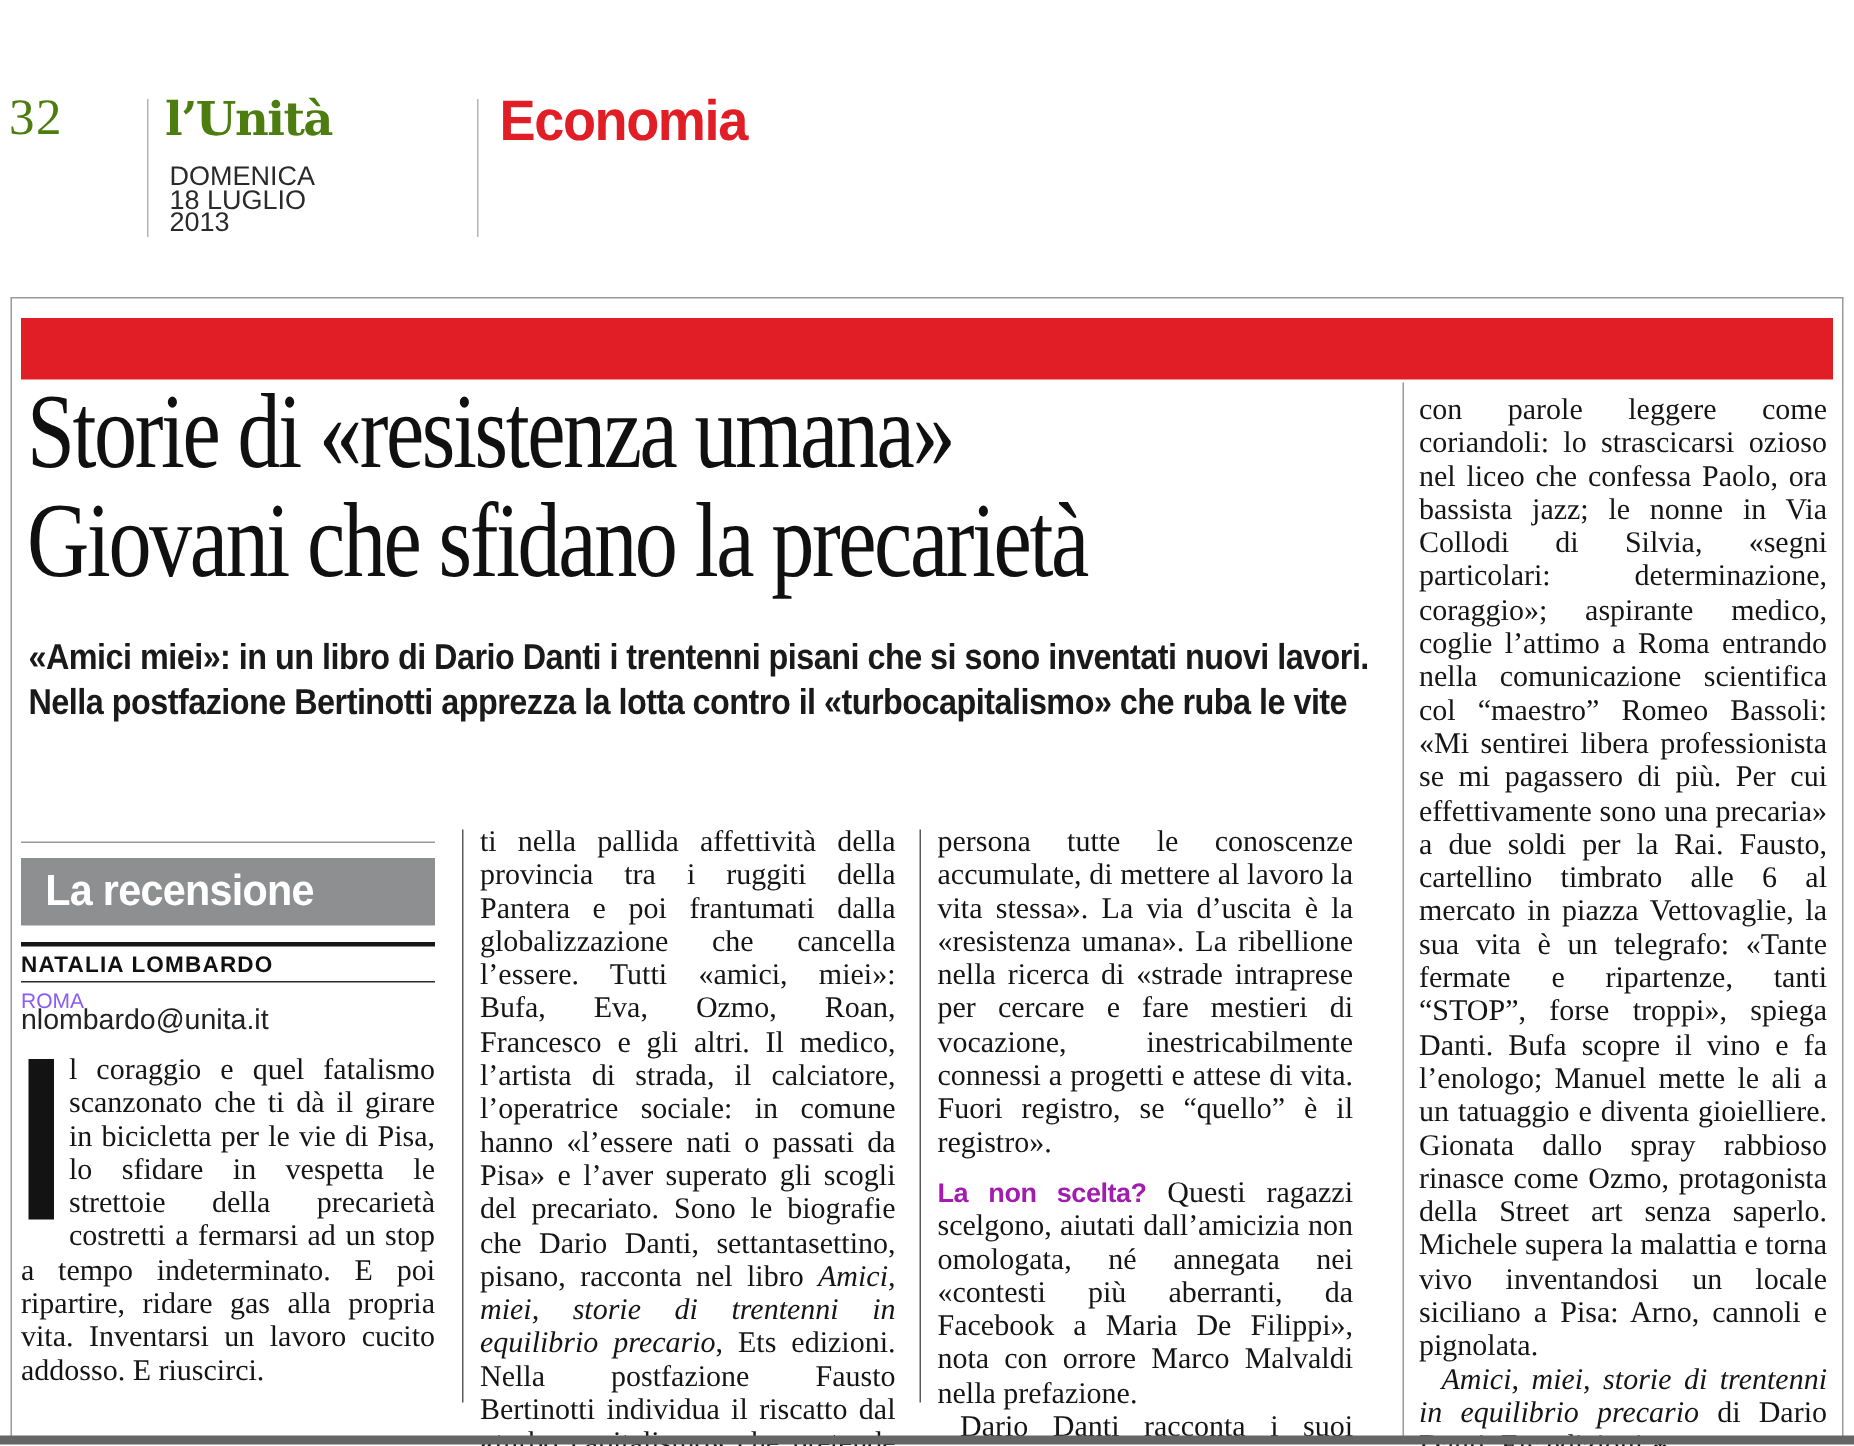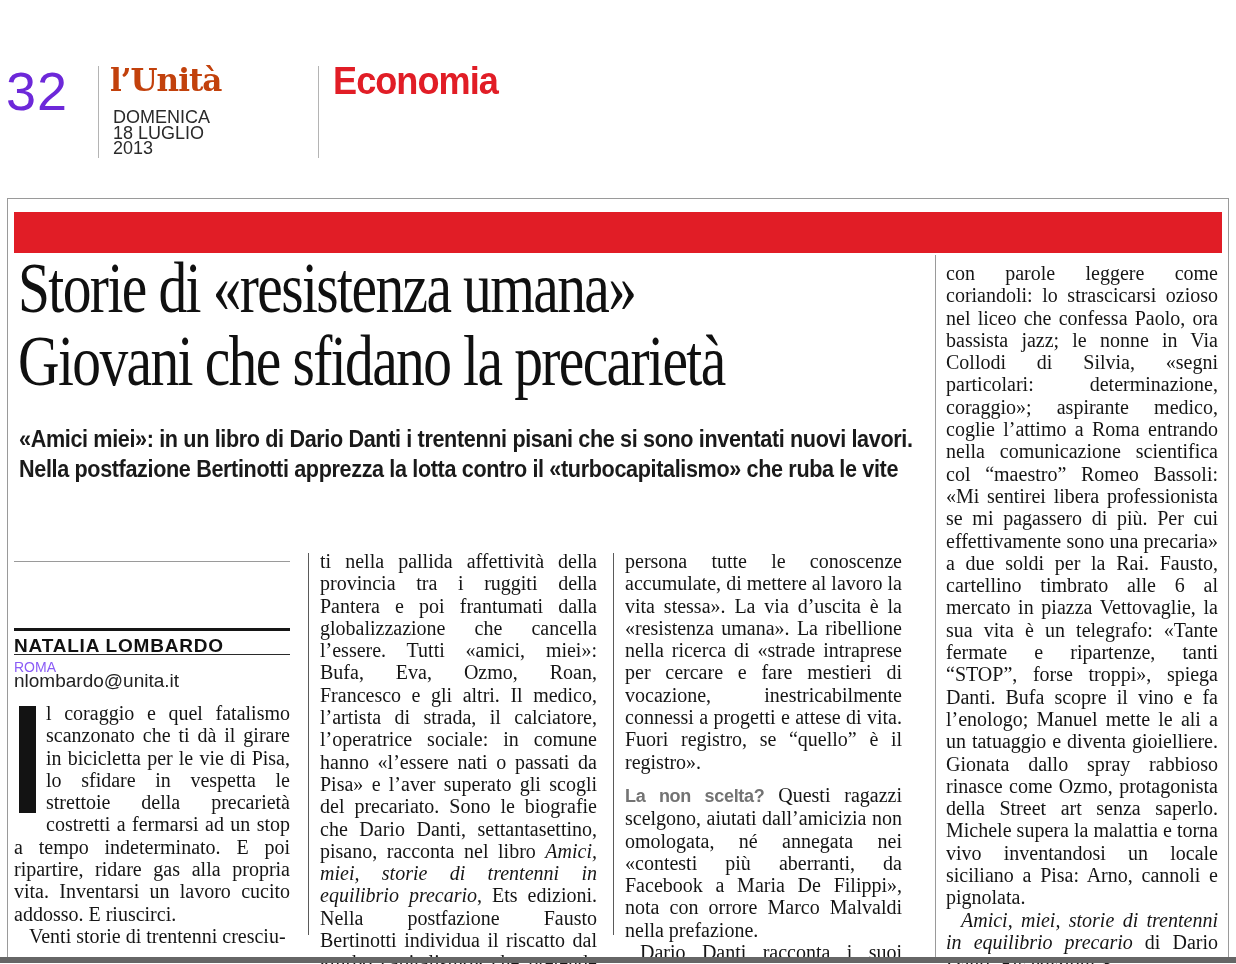--- a/index.html
+++ b/index.html
@@ -4,27 +4,27 @@
 <style>
   html,body { margin:0; padding:0; background:#ffffff; }
   .page {
     position:relative; width:1236px; height:964px; background:#ffffff;
     font-family:"Liberation Serif", serif; color:#141414; overflow:hidden;
   }
   .abs { position:absolute; }
 
   
   .page-number {
-    left:6px; top:60px; font-family:Liberation Sans, sans-serif;
-    font-size:54px; font-weight:400; color:#6d28d9; letter-spacing:1px;
+    left:6px; top:60px; font-family:Liberation Serif, serif;
+    font-size:34px; font-weight:400; color:#4d7c0f; letter-spacing:1px;
   }
   .hdr-vline { width:1px; background:#b4b4b4; top:66px; height:92px; }
   .logo {
     left:110px; top:62px; font-family:"DejaVu Serif", serif;
-    font-size:31px; font-weight:700; color:#c2410c; letter-spacing:-1px;
+    font-size:31px; font-weight:700; color:#4d7c0f; letter-spacing:-1px;
   }
   .issue-date {
     left:113px; top:110px; font-family:"Liberation Sans", sans-serif;
     font-size:18px; line-height:15.5px; color:#2a2a2a;
   }
   .section-title {
     left:333px; top:60px; font-family:"Liberation Sans", sans-serif;
     font-size:38px; font-weight:700; color:#e11d26; letter-spacing:-1px;
     transform:scaleX(0.95); transform-origin:0 0;
   }
@@ -59,21 +59,21 @@
     display:flex; align-items:center;
   }
   .kicker-label {
     font-family:"Liberation Sans", sans-serif; font-size:29px; font-weight:700;
     color:#ffffff; padding-left:17px; letter-spacing:-0.5px;
     transform:scaleX(0.95); transform-origin:0 0;
   }
   .byline-rule-thick { left:14px; top:628px; width:276px; height:3px; background:#161616; }
   .byline-name {
     left:14px; top:635px; font-family:"Liberation Sans", sans-serif;
-    font-size:19px; font-weight:700; color:#111; letter-spacing:0.8px;
+    font-size:15px; font-weight:700; color:#111; letter-spacing:0.8px;
   }
   .byline-rule-thin { left:14px; top:654px; width:276px; height:1px; background:#2a2a2a; }
   .byline-location {
     left:14px; top:659px; font-family:"Liberation Sans", sans-serif;
     font-size:14px; color:#8b5cf6;
   }
   .byline-email {
     left:14px; top:670px; font-family:"Liberation Sans", sans-serif;
     font-size:19px; color:#222;
   }
@@ -89,21 +89,21 @@
   .col-4 { left:946px; top:262px; width:272px; }
   .body-col p { margin:0; }
   .indent { text-indent:15px; }
   .para-gap { margin-top:11px !important; }
   .drop-cap {
     float:left; width:17px; height:107px; background:#131313;
     margin:4px 10px 2px 5px;
   }
   .lead-in {
     font-family:"Liberation Sans", sans-serif; font-weight:700;
-    font-size:18px; letter-spacing:-0.3px; color:#737373;
+    font-size:18px; letter-spacing:-0.3px; color:#a21caf;
   }
   .italic { font-style:italic; }
   .end-mark { font-size:14px; font-style:normal; }
 </style>
 </head>
 <body>
 
 <div class="page">
 
   <div class="abs page-number">32</div>
@@ -125,33 +125,35 @@
   <div class="abs headline">
     <div>Storie di «resistenza umana»</div>
     <div>Giovani che sfidano la precarietà</div>
   </div>
   <div class="abs standfirst">
     <div>«Amici miei»: in un libro di Dario Danti i trentenni pisani che si sono inventati nuovi lavori.</div>
     <div>Nella postfazione Bertinotti apprezza la lotta contro il «turbocapitalismo» che ruba le vite</div>
   </div>
 
   <div class="abs kicker-rule-top"></div>
+  <div class="abs kicker-box">
+    <span class="kicker-label">La recensione</span>
+  </div>
   <div class="abs byline-rule-thick"></div>
   <div class="abs byline-name">NATALIA LOMBARDO</div>
   <div class="abs byline-rule-thin"></div>
   <div class="abs byline-location">ROMA</div>
   <div class="abs byline-email">nlombardo@unita.it</div>
 
   <div class="abs col-divider" style="left:308px;"></div>
   <div class="abs col-divider" style="left:613px;"></div>
   <div class="abs sidebar-border"></div>
 
   <div class="abs body-col col-1">
     <p><span class="drop-cap"></span><span>l coraggio e quel fatalismo scanzonato che ti dà il girare in bicicletta per le vie di Pisa, lo sfidare in vespetta le strettoie della precarietà costretti a fermarsi ad un stop a tempo indeterminato. E poi ripartire, ridare gas alla propria vita. Inventarsi un lavoro cucito addosso. E riuscirci.</span></p>
-    <p class="indent">Venti storie di trentenni cresciu-</p>
   </div>
 
   <div class="abs body-col col-2">
     <p><span>ti nella pallida affettività della provincia tra i ruggiti della Pantera e poi frantumati dalla globalizzazione che cancella l’essere. Tutti «amici, miei»: Bufa, Eva, Ozmo, Roan, Francesco e gli altri. Il medico, l’artista di strada, il calciatore, l’operatrice sociale: in comune hanno «l’essere nati o passati da Pisa» e l’aver superato gli scogli del precariato. Sono le biografie che Dario Danti, settantasettino, pisano, racconta nel libro </span><span class="italic">Amici, miei, storie di trentenni in equilibrio precario</span><span>, Ets edizioni. Nella postfazione Fausto Bertinotti individua il riscatto dal «turbo capitalismo» che pretende di «usare della</span></p>
   </div>
 
   <div class="abs body-col col-3">
     <p>persona tutte le conoscenze accumulate, di mettere al lavoro la vita stessa». La via d’uscita è la «resistenza umana». La ribellione nella ricerca di «strade intraprese per cercare e fare mestieri di vocazione, inestricabilmente connessi a progetti e attese di vita. Fuori registro, se “quello” è il registro».</p>
     <p class="para-gap"><span class="lead-in">La non scelta?</span><span> Questi ragazzi scelgono, aiutati dall’amicizia non omologata, né annegata nei «contesti più aberranti, da Facebook a Maria De Filippi», nota con orrore Marco Malvaldi nella prefazione.</span></p>
     <p class="indent">Dario Danti racconta i suoi amici</p>

